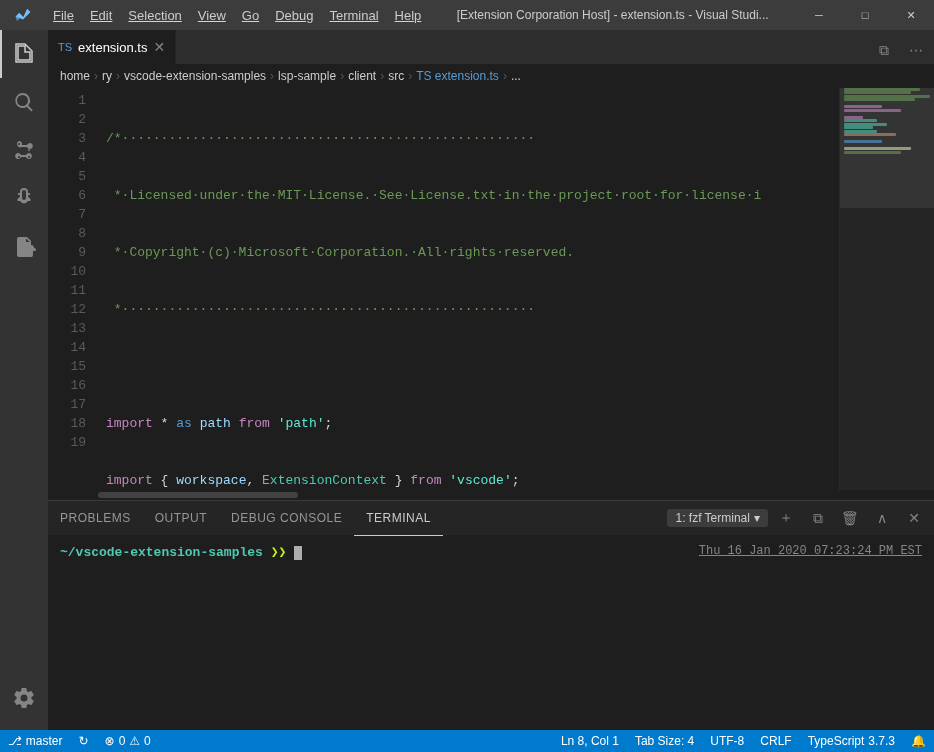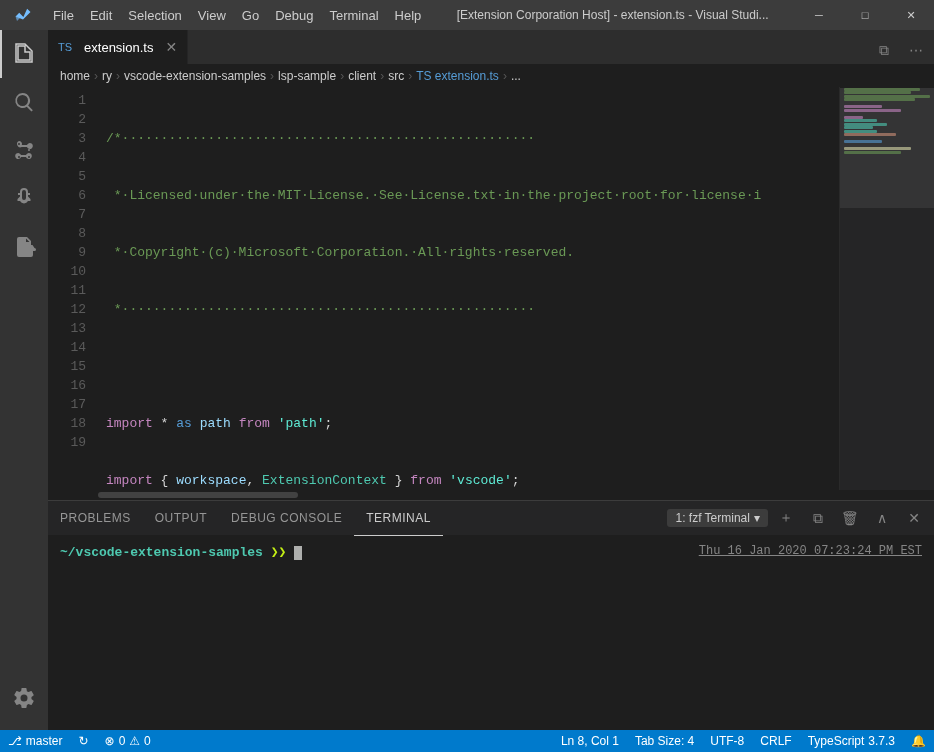--- a/index.html
+++ b/index.html
@@ -31,20 +31,21 @@
       justify-content: center;
       color: #75beff;
       font-size: 18px;
       flex-shrink: 0;
     }
     #menu-bar {
       display: flex;
       align-items: flex-start;
       flex: 1;
       height: 100%;
+      text-decoration: underline;
     }
     .menu-item {
       padding: 0 8px;
       height: 100%;
       display: flex;
       align-items: center;
       cursor: pointer;
       font-size: 13px;
       color: #cccccc;
     }
@@ -139,21 +140,21 @@
       height: 35px;
       display: flex;
       align-items: center;
       padding: 0 10px;
       background: #2d2d2d;
       color: #969696;
       font-size: 13px;
       cursor: pointer;
       border-right: 1px solid #252526;
       white-space: nowrap;
-      gap: 12px;
+      gap: 6px;
     }
     .tab.active {
       background: #1e1e1e;
       color: #ffffff;
       border-top: 1px solid #007acc;
     }
     .tab-close {
       font-size: 14px;
       line-height: 1;
       color: #858585;

